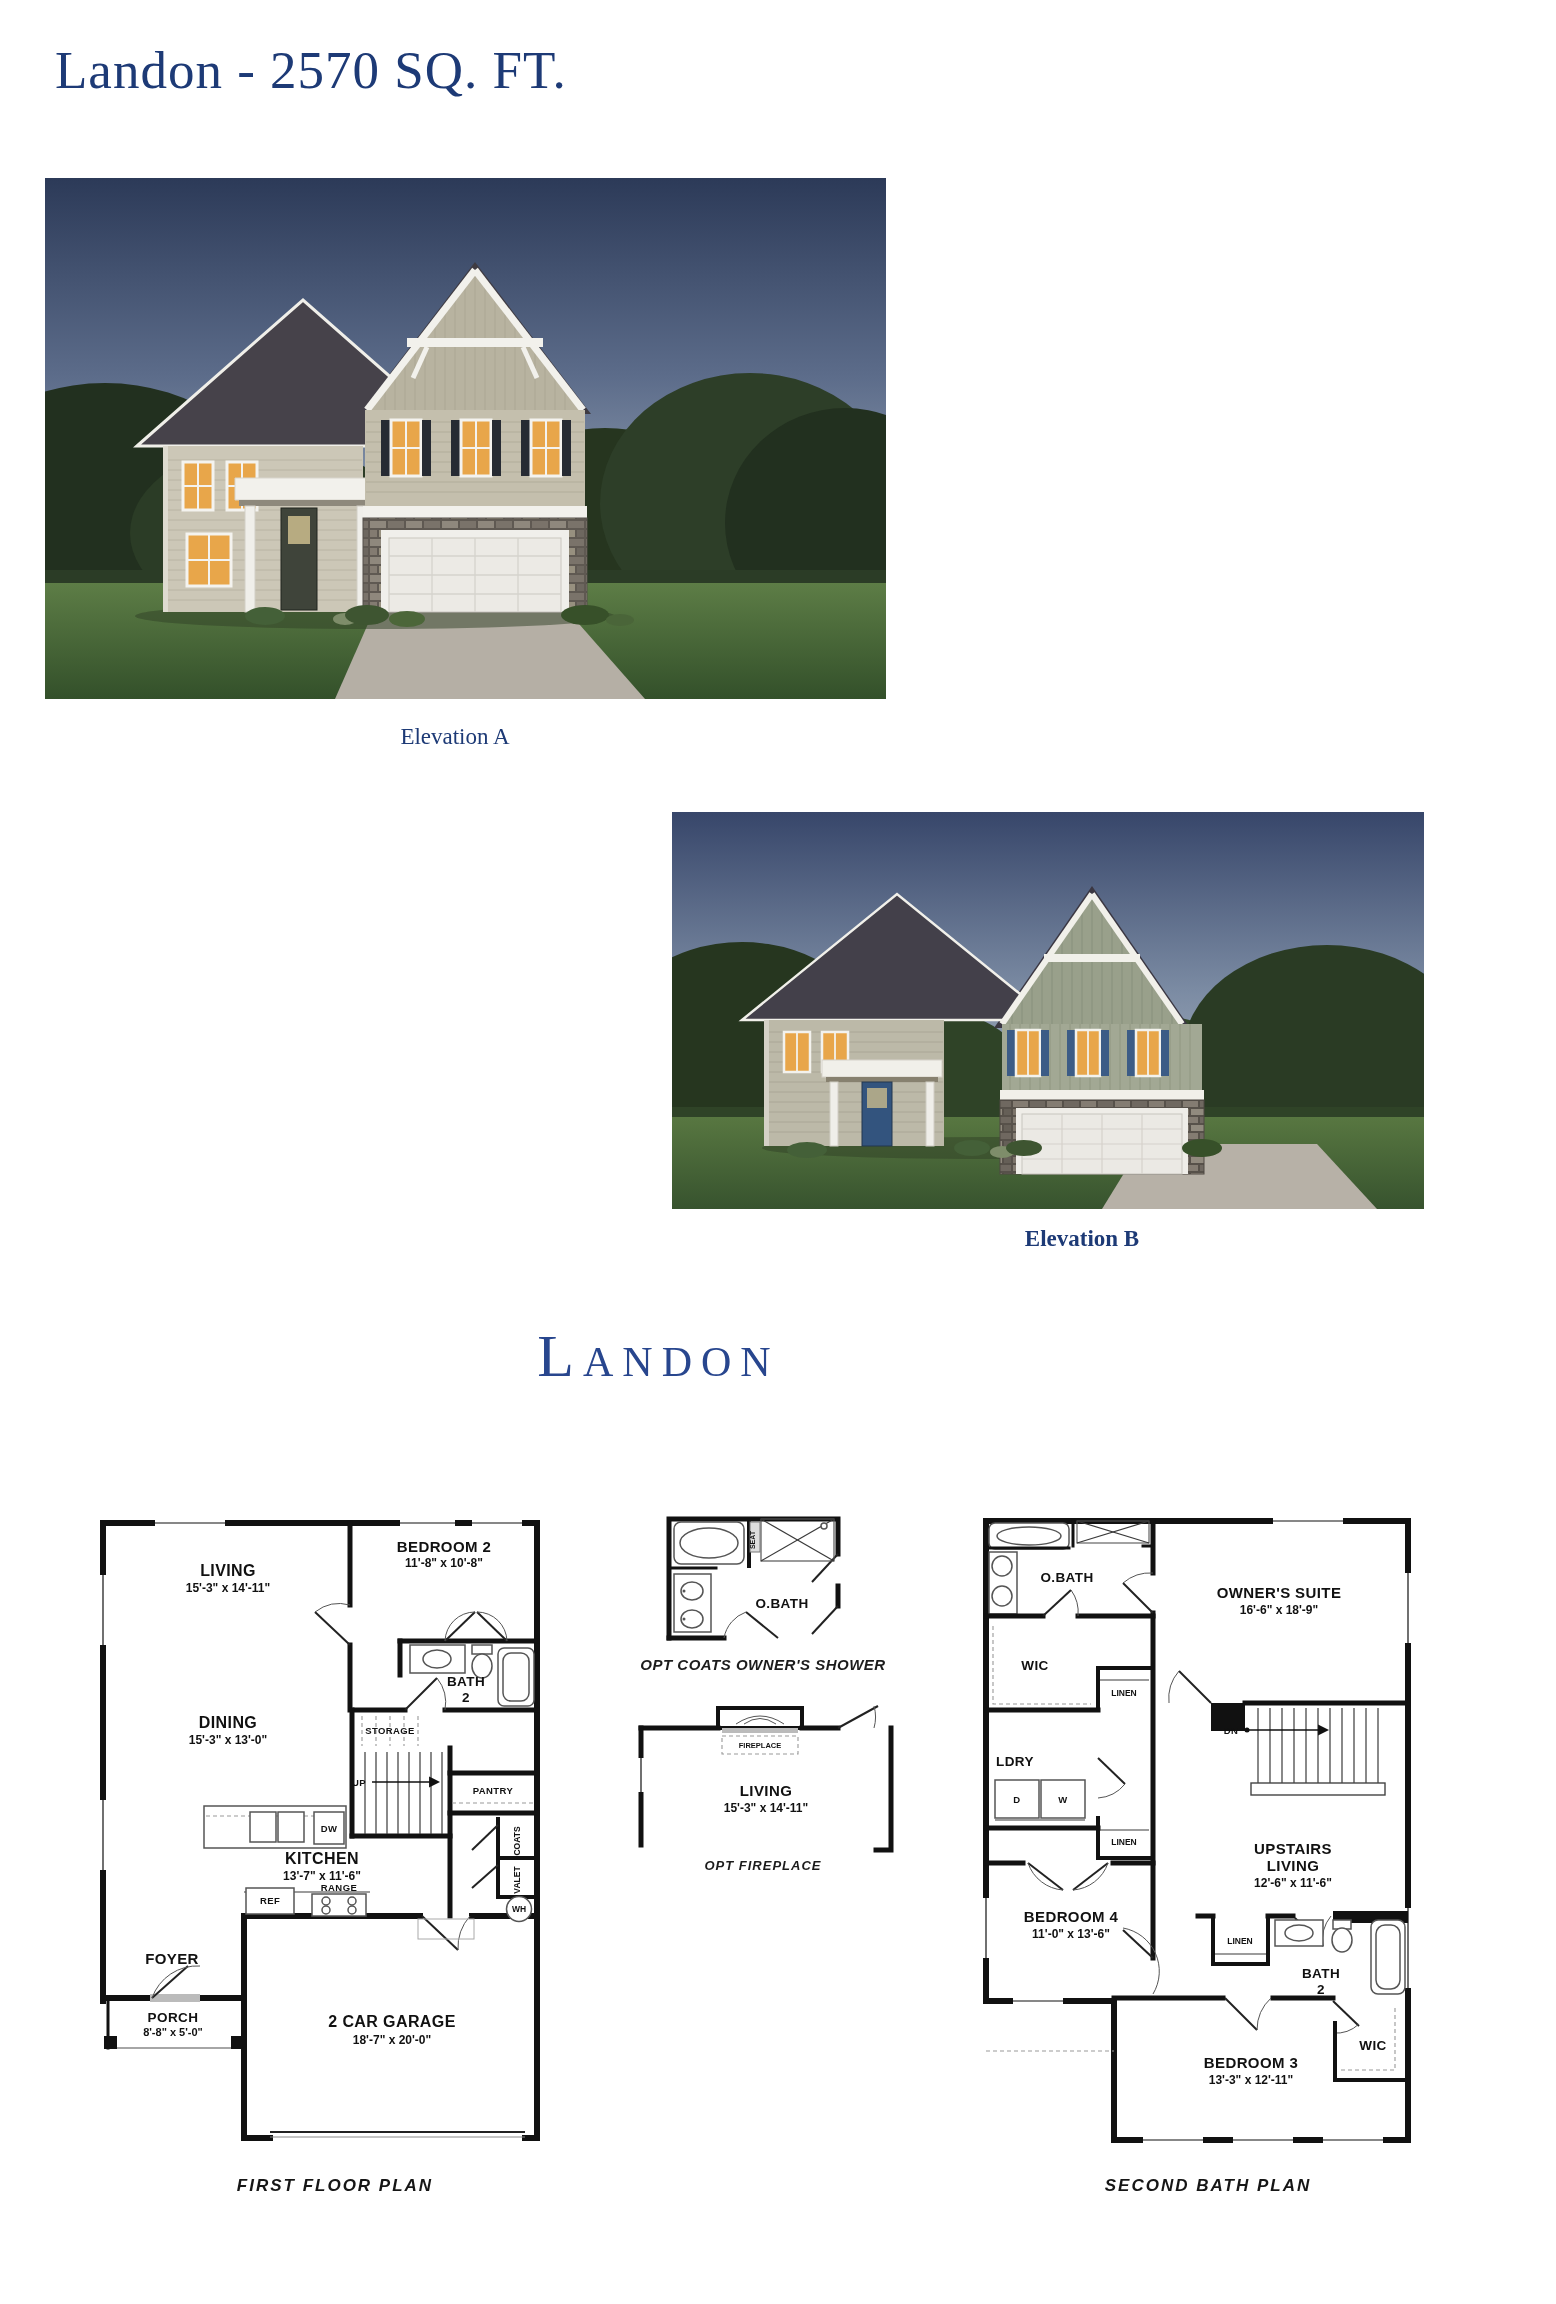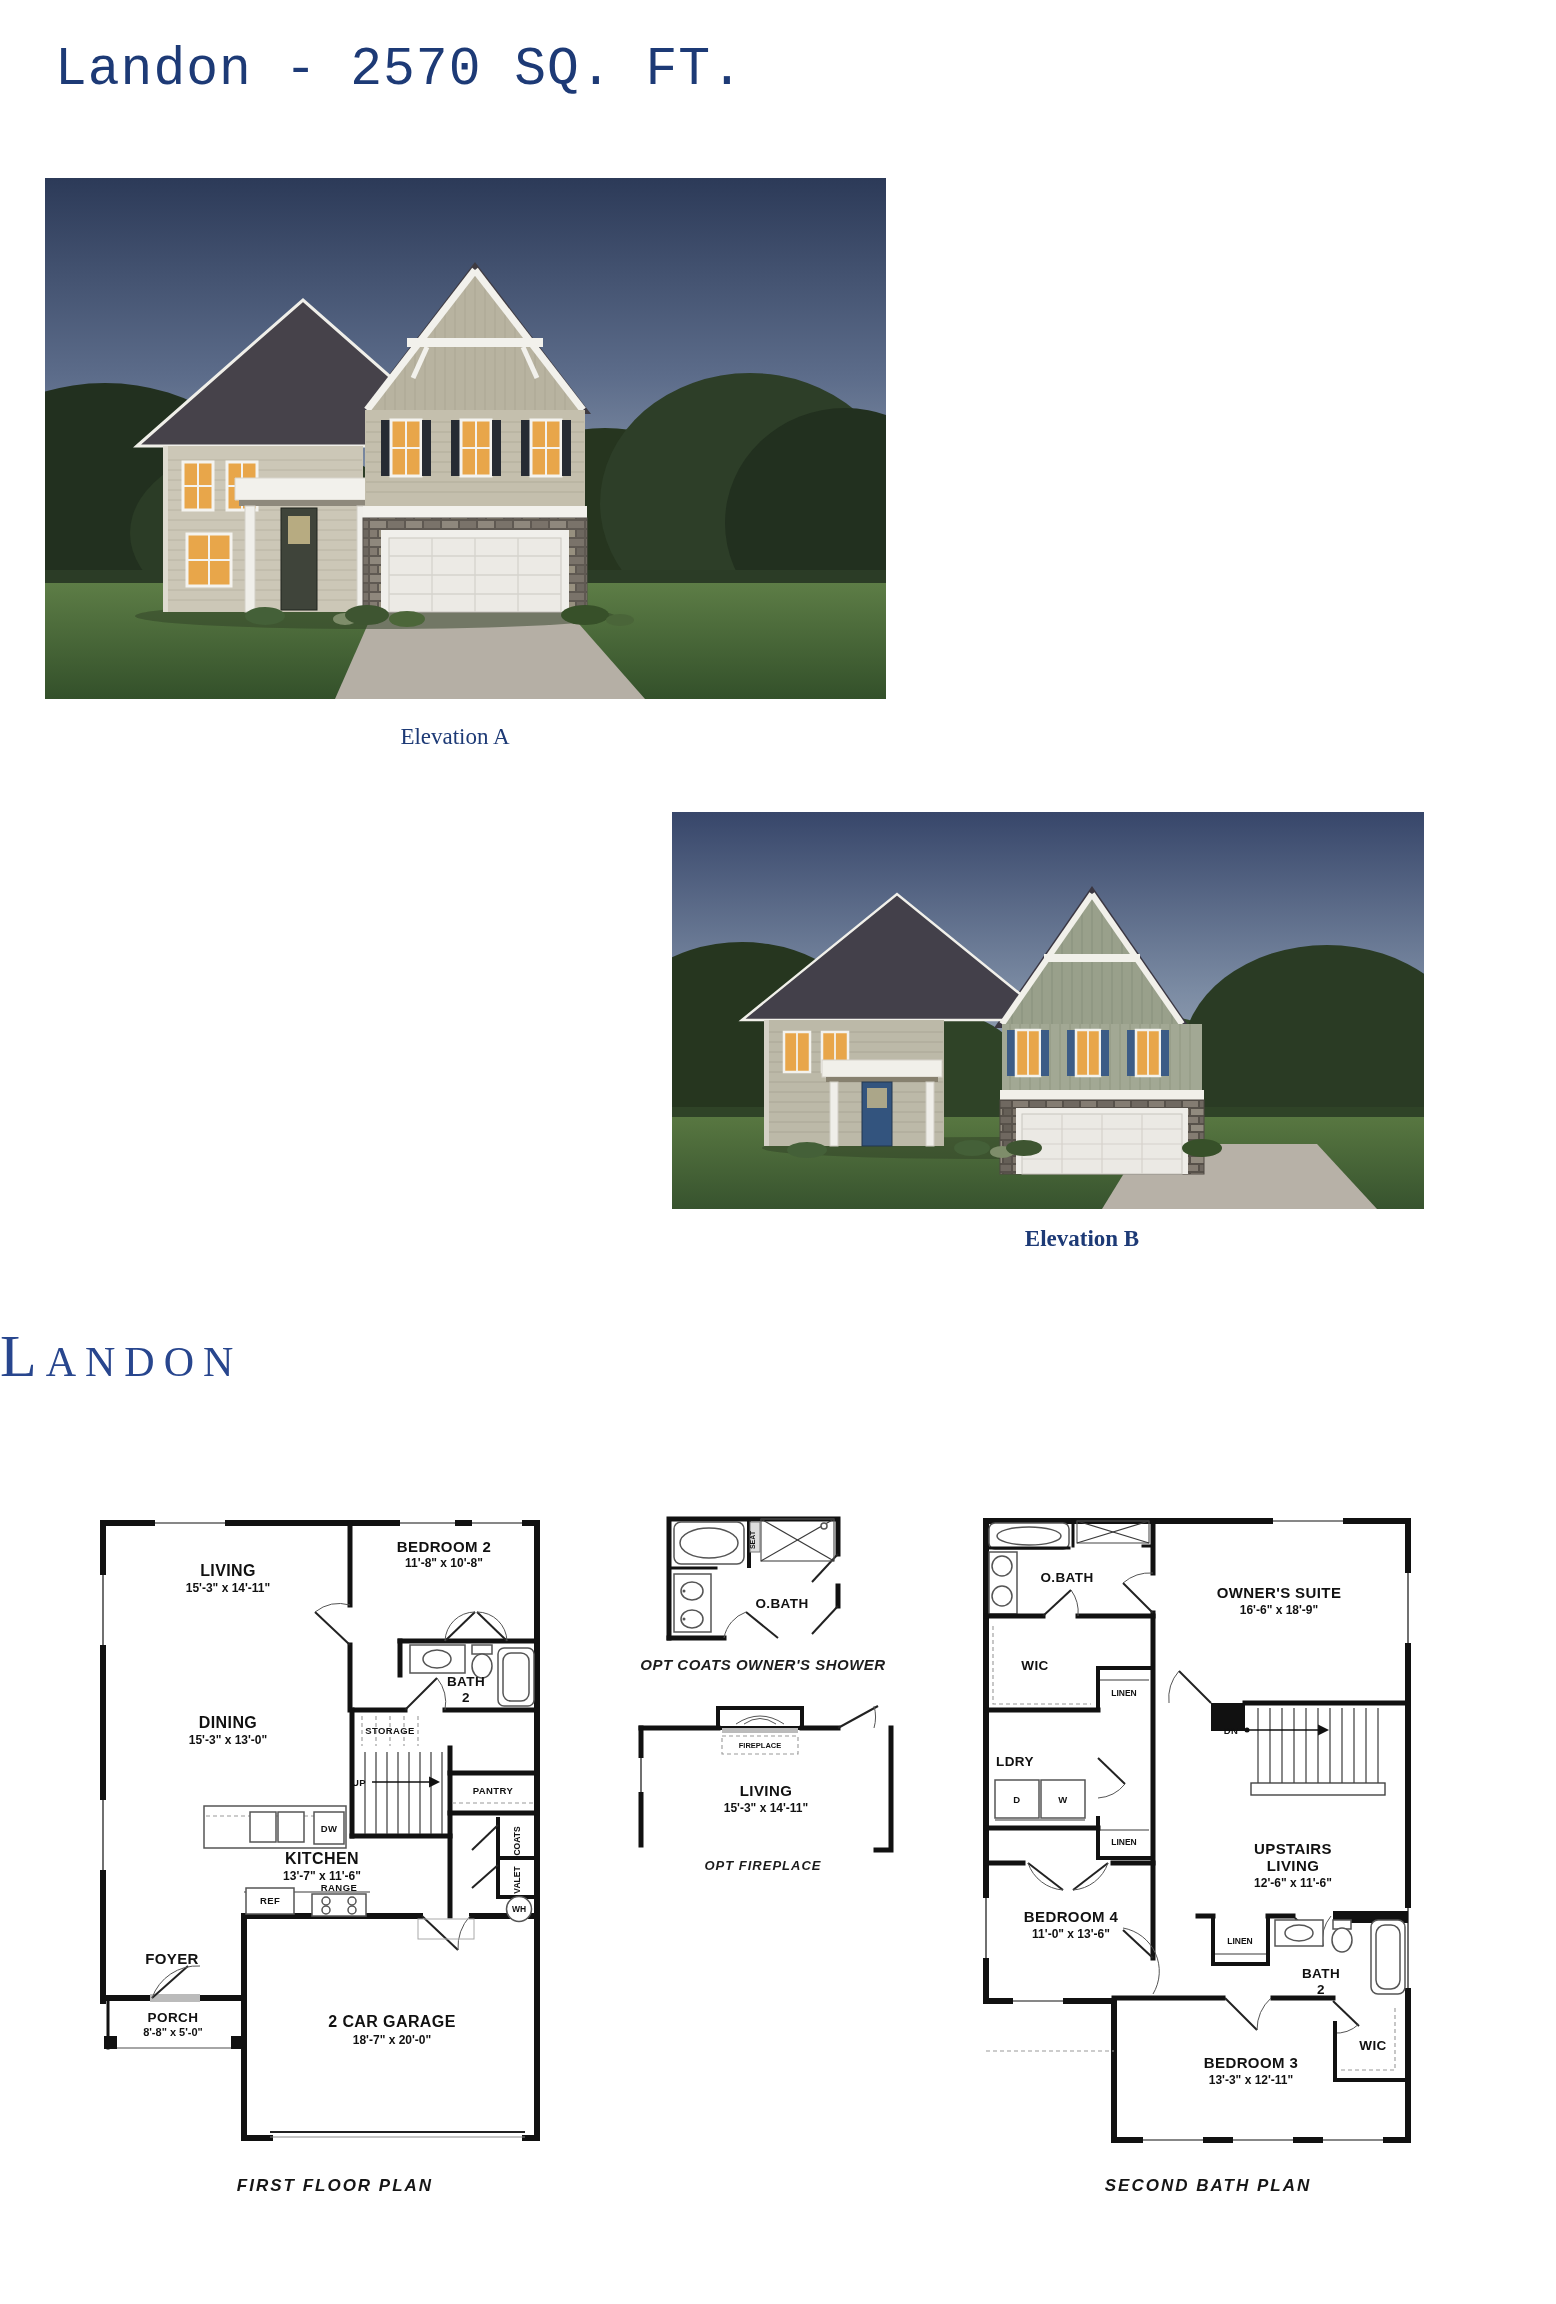--- a/index.html
+++ b/index.html
@@ -1,24 +1,24 @@
 <!DOCTYPE html>
 <html><head>
 <meta charset="utf-8">
 <style>
   html,body{margin:0;padding:0;background:#fff;}
   #page{position:relative;width:1556px;height:2304px;background:#fff;overflow:hidden;
         font-family:"Liberation Sans",sans-serif;}
   .abs{position:absolute;}
   .serif{font-family:"Liberation Serif",serif;}
-  #page-title{left:55px;top:40px;font-size:53px;color:#1d3a76;letter-spacing:1px;font-family:Liberation Mono, monospace;}
+  #page-title{left:55px;top:40px;font-size:53px;color:#1d3a76;letter-spacing:1px;}
   .photo-caption{width:400px;text-align:center;font-size:23px;color:#1d3a76;}
   #caption-a{left:255px;top:724px;}
   #caption-b{left:882px;top:1226px;font-weight:bold;}
-  #plan-logo{left:0;top:1322px;width:1317px;font-size:60px;color:#28468e;
+  #plan-logo{left:0;top:1322px;width:1317px;text-align:center;font-size:60px;color:#28468e;
              font-variant:small-caps;letter-spacing:9px;}
   .plan-caption{font-size:17px;font-weight:bold;font-style:italic;color:#161616;
                 text-align:center;letter-spacing:2px;}
   #ff-caption{left:135px;top:2176px;width:400px;}
   #sf-caption{left:1008px;top:2176px;width:400px;}
   #opt-shower-caption{left:593px;top:1656px;width:340px;font-size:15px;font-weight:bold;
                       font-style:italic;color:#1c1c1c;text-align:center;letter-spacing:.5px;}
   #opt-fire-caption{left:663px;top:1858px;width:200px;font-size:13px;font-weight:bold;
                     font-style:italic;color:#1c1c1c;text-align:center;letter-spacing:1px;}
   

